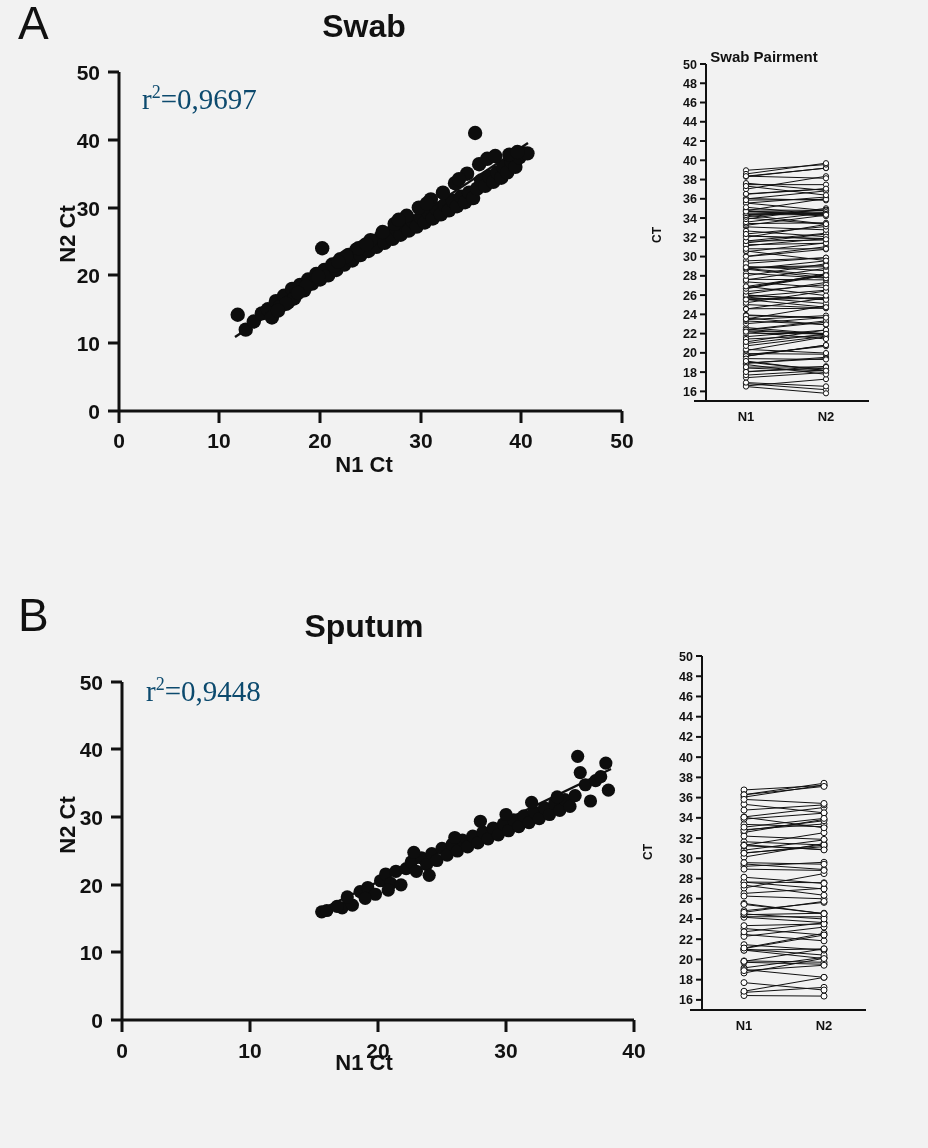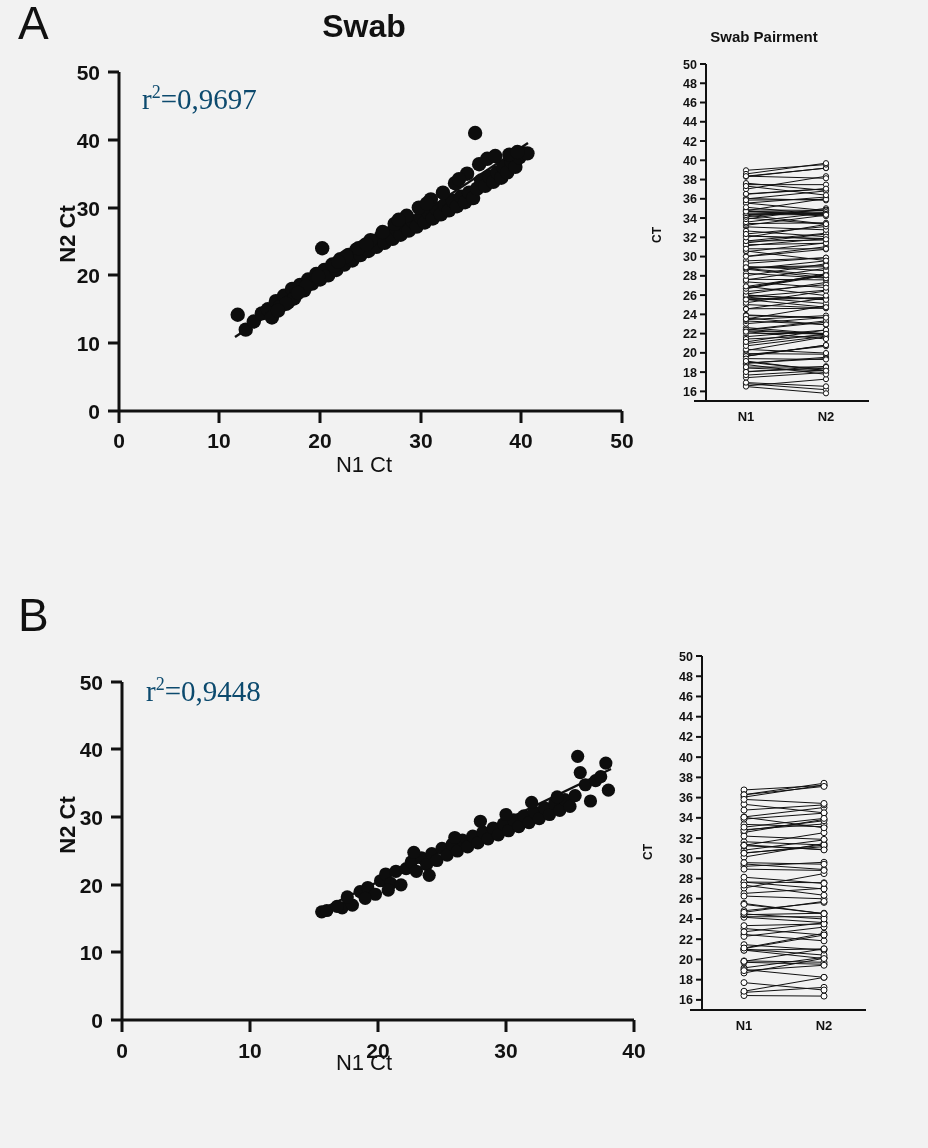--- a/index.html
+++ b/index.html
@@ -45,33 +45,34 @@
     font-weight: bold;
     text-align: center;
     color: #111;
   }
   .pair-title {
     position: absolute;
     font-size: 15px;
     font-weight: bold;
     text-align: center;
     color: #111;
+    margin-top: 20px;
   }
   .r2 {
     position: absolute;
     font-size: 29px;
     color: #0c4a6e;
     font-family: "Liberation Serif", serif;
   }
   .r2 sup { font-size: 18px; }
 
   .axis-label-x {
     position: absolute;
     font-size: 22px;
-    font-weight: normal;
+    font-weight: bold;
     text-align: center;
     color: #111;
   }
   .axis-label-y {
     position: absolute;
     font-size: 22px;
     font-weight: bold;
     color: #111;
     transform: rotate(-90deg);
     transform-origin: 50% 50%;
@@ -679,20 +680,21 @@
           <circle cx="172" cy="132.27268910689511" r="2.6" class="opencirc"></circle>
         </g>
       <text class="pair-axis-text" x="92" y="375" text-anchor="middle">N1</text>
       <text class="pair-axis-text" x="172" y="375" text-anchor="middle">N2</text>
     </svg>
   </div>
 
   <div class="panel" id="panel-b">
     <div class="panel-letter" style="left:4px; top:12px;">B</div>
 
+    <div class="scatter-title" style="left:190px; top:28px; width:320px;">Sputum</div>
 
 
     <div class="r2" style="left:132px; top:94px;">
       <span>r<sup>2</sup>=</span><span>0,9448</span>
     </div>
 
     <div class="axis-label-y" style="left:-6px; top:232px; width:120px; text-align:center;">N2 Ct</div>
 
     <div class="axis-label-x" style="left:190px; top:470px; width:320px;">N1 Ct</div>
 

